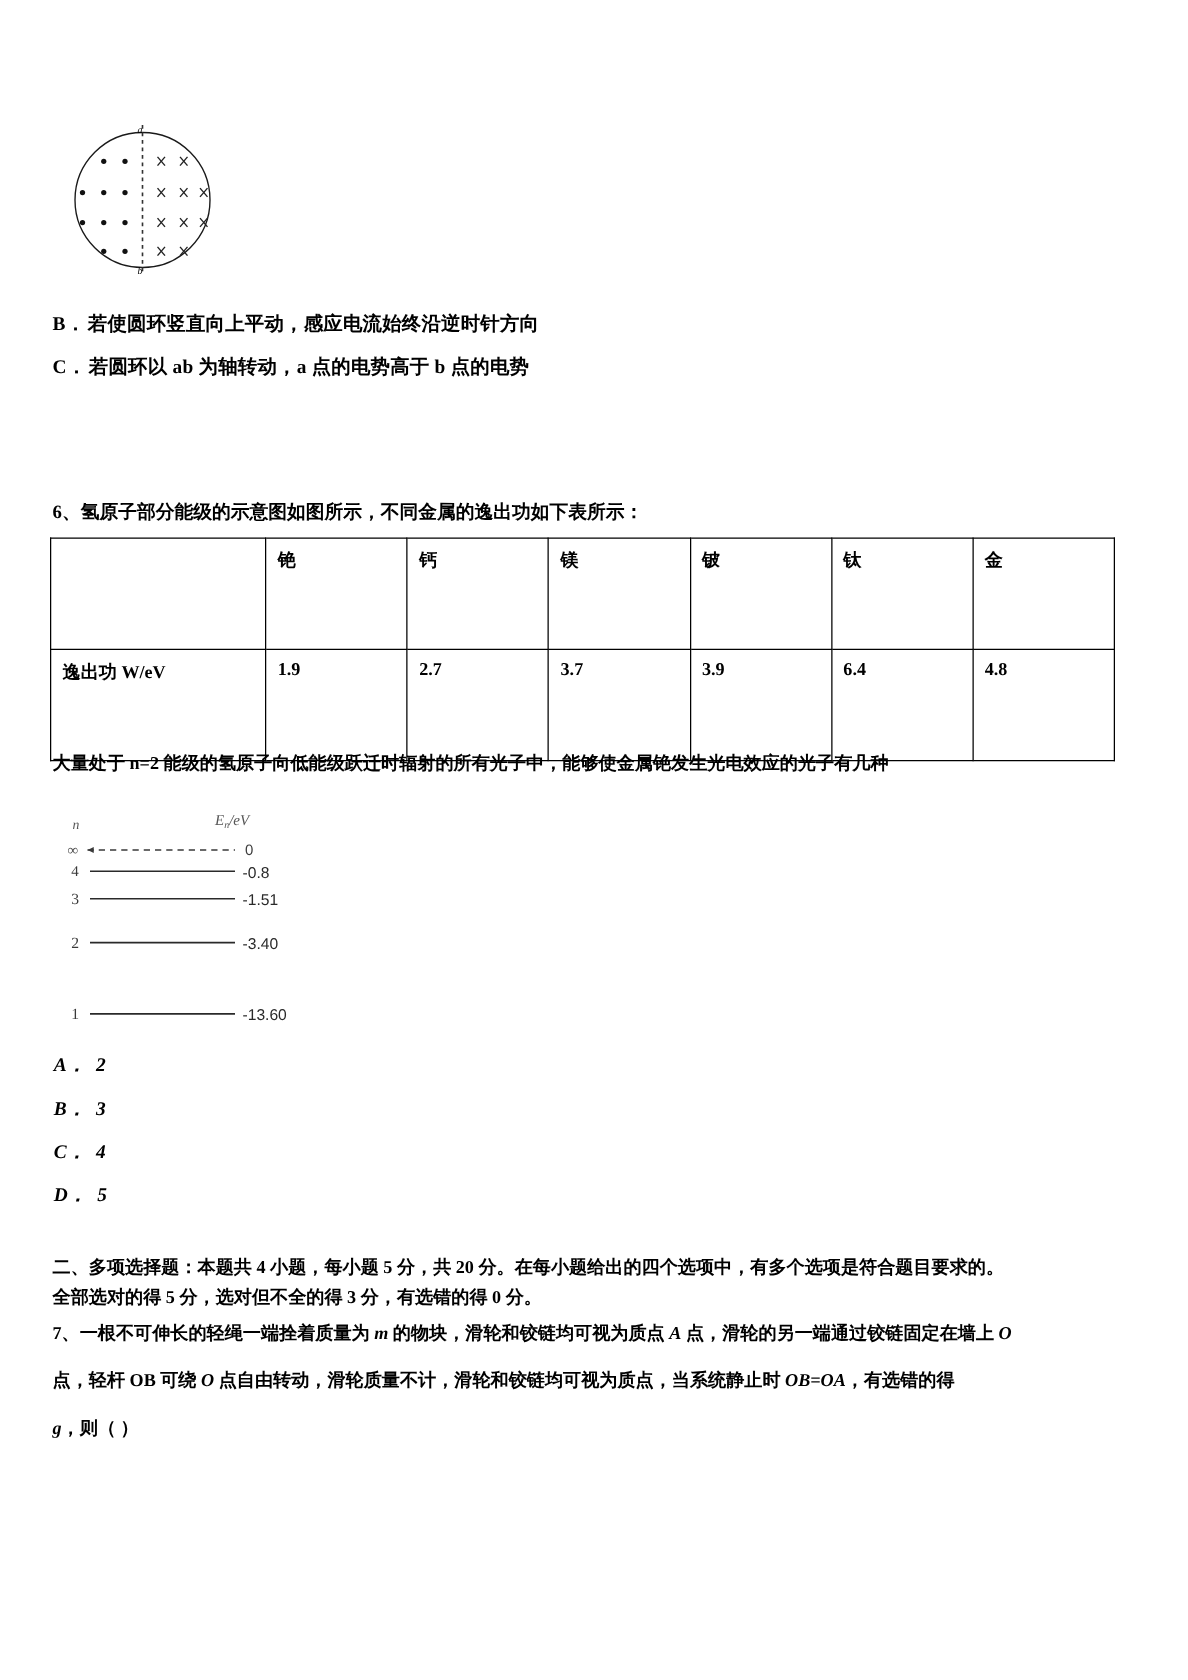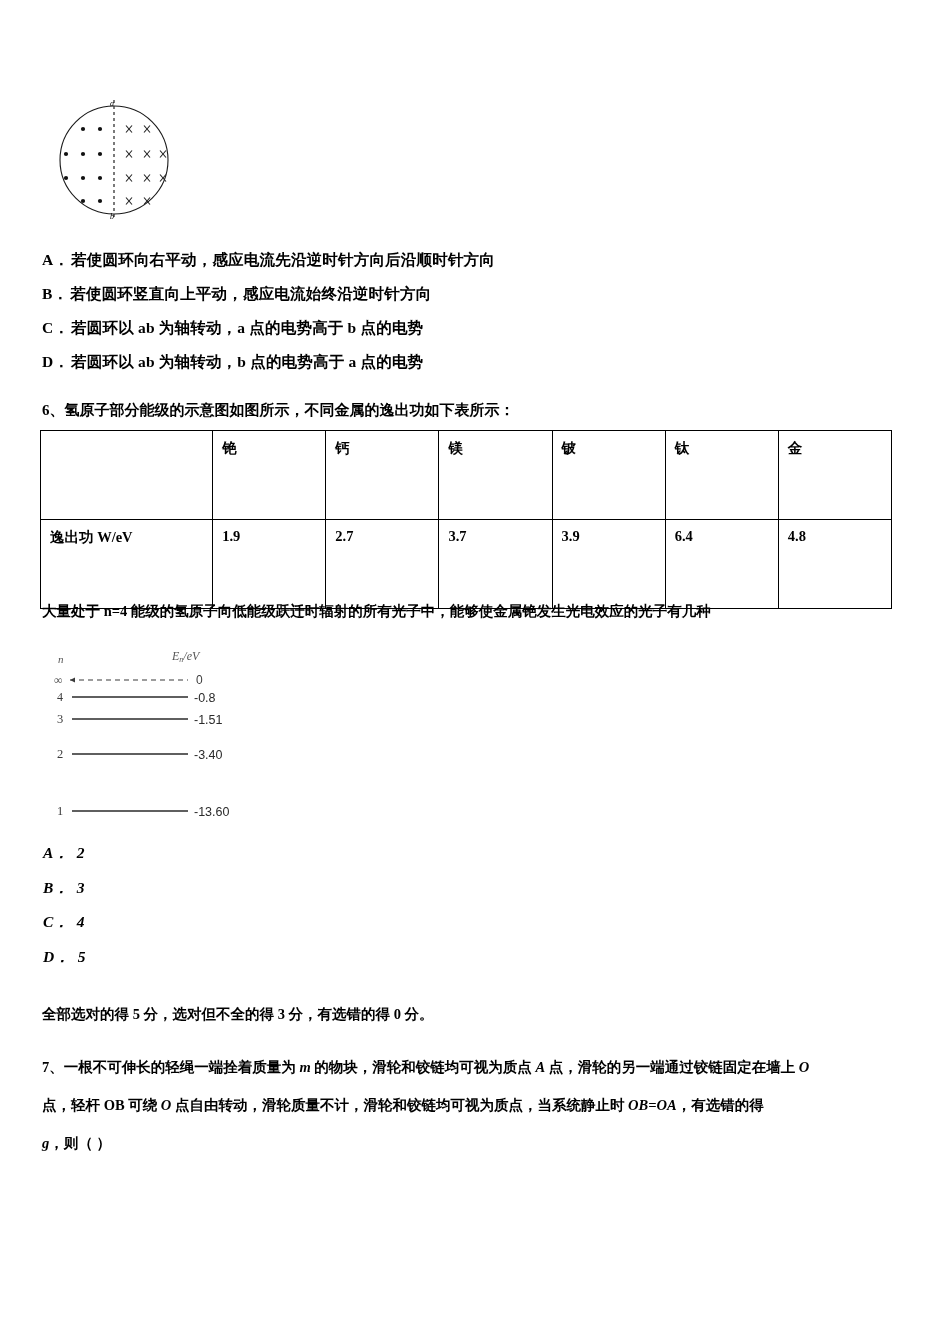--- a/index.html
+++ b/index.html
@@ -221,30 +221,24 @@
         <g>
             <line x1="92" y1="101.5" x2="98" y2="108.5"></line>
             <line x1="98" y1="101.5" x2="92" y2="108.5"></line>
           </g>
       </g>
     </svg>
   </div>
 
   <div class="opt-list">
     <div class="opt-row">
-      <span class="opt-label">A．</span><span>若使圆环向右平动，感应电流先沿逆时针方向后沿顺时针方向</span>
-    </div>
-    <div class="opt-row">
       <span class="opt-label">B．</span><span>若使圆环竖直向上平动，感应电流始终沿逆时针方向</span>
     </div>
     <div class="opt-row">
       <span class="opt-label">C．</span><span>若圆环以 ab 为轴转动，a 点的电势高于 b 点的电势</span>
-    </div>
-    <div class="opt-row">
-      <span class="opt-label">D．</span><span>若圆环以 ab 为轴转动，b 点的电势高于 a 点的电势</span>
     </div>
   </div>
 
   <div class="q6-stem">6、氢原子部分能级的示意图如图所示，不同金属的逸出功如下表所示：</div>
 
   <table class="wf-table">
     <colgroup>
       <col class="c0">
         <col class="cn">
         <col class="cn">
@@ -268,21 +262,21 @@
         <td class="data-cell">1.9</td>
         <td class="data-cell">2.7</td>
         <td class="data-cell">3.7</td>
         <td class="data-cell">3.9</td>
         <td class="data-cell">6.4</td>
         <td class="data-cell">4.8</td>
       </tr>
     </tbody>
   </table>
 
-  <div class="q6-sub">大量处于 n=4 能级的氢原子向低能级跃迁时辐射的所有光子中，能够使金属铯发生光电效应的光子有几种</div>
+  <div class="q6-sub">大量处于 n=2 能级的氢原子向低能级跃迁时辐射的所有光子中，能够使金属铯发生光电效应的光子有几种</div>
 
   <div class="fig-energy">
     <svg width="250" height="185" viewBox="0 0 250 185" xmlns="http://www.w3.org/2000/svg">
 
       <text x="14" y="15" font-family="'Liberation Serif', serif" font-size="11" font-style="italic" fill="#555555">n</text>
       <text x="128" y="12" font-family="'Liberation Serif', serif" font-size="12" font-style="italic" fill="#555555">E<tspan font-size="8" dy="2">n</tspan><tspan dy="-2">/eV</tspan></text>
 
       <text x="10" y="36" font-family="'Liberation Serif', serif" font-size="12" fill="#4a4a4a">∞</text>
       <line x1="26" y1="32" x2="144" y2="32" stroke="#3a3a3a" stroke-width="1.2" stroke-dasharray="5,4"></line>
       <polygon points="26,32 31,29.6 31,34.4" fill="#3a3a3a"></polygon>
@@ -315,20 +309,21 @@
     </div>
     <div class="ans-row">
       <span class="ans-label">C．</span><span>4</span>
     </div>
     <div class="ans-row">
       <span class="ans-label">D．</span><span>5</span>
     </div>
   </div>
 
   <div class="section2">
+    <span class="ln">二、多项选择题：本题共 4 小题，每小题 5 分，共 20 分。在每小题给出的四个选项中，有多个选项是符合题目要求的。</span>
     <span class="ln">全部选对的得 5 分，选对但不全的得 3 分，有选错的得 0 分。</span>
   </div>
 
   <div class="q7">
     <span class="ln"><span>7、一根不可伸长的轻绳一端拴着质量为 </span><span class="var">m</span><span> 的物块，滑轮和铰链均可视为质点 </span><span class="var">A</span><span> 点，滑轮的另一端通过铰链固定在墙上 </span><span class="var">O</span></span>
     <span class="ln"><span>点，轻杆 OB 可绕 </span><span class="var">O</span><span> 点自由转动，滑轮质量不计，滑轮和铰链均可视为质点，当系统静止时 </span><span class="var">OB=OA</span><span>，有选错的得</span></span>
     <span class="ln"><span class="var">g</span><span>，则（    ）</span></span>
   </div>
 
 </div>

